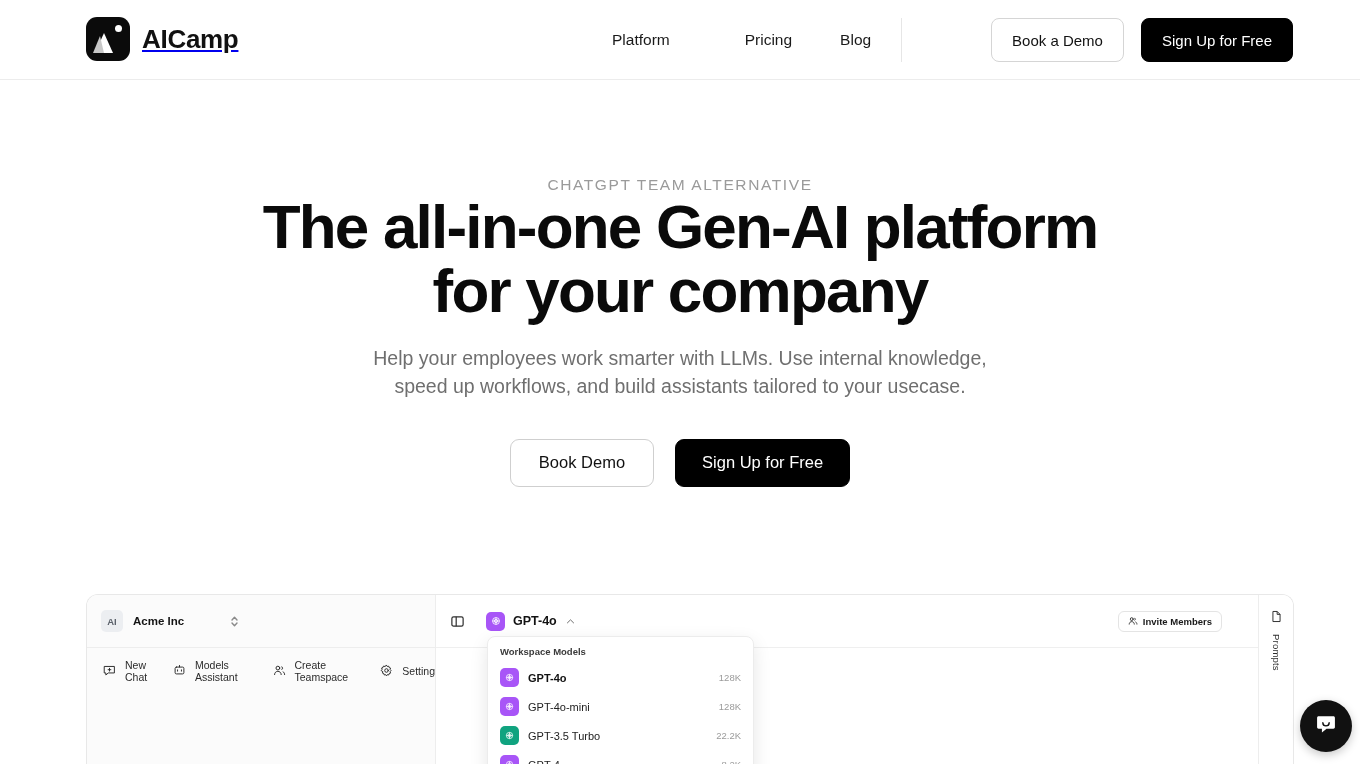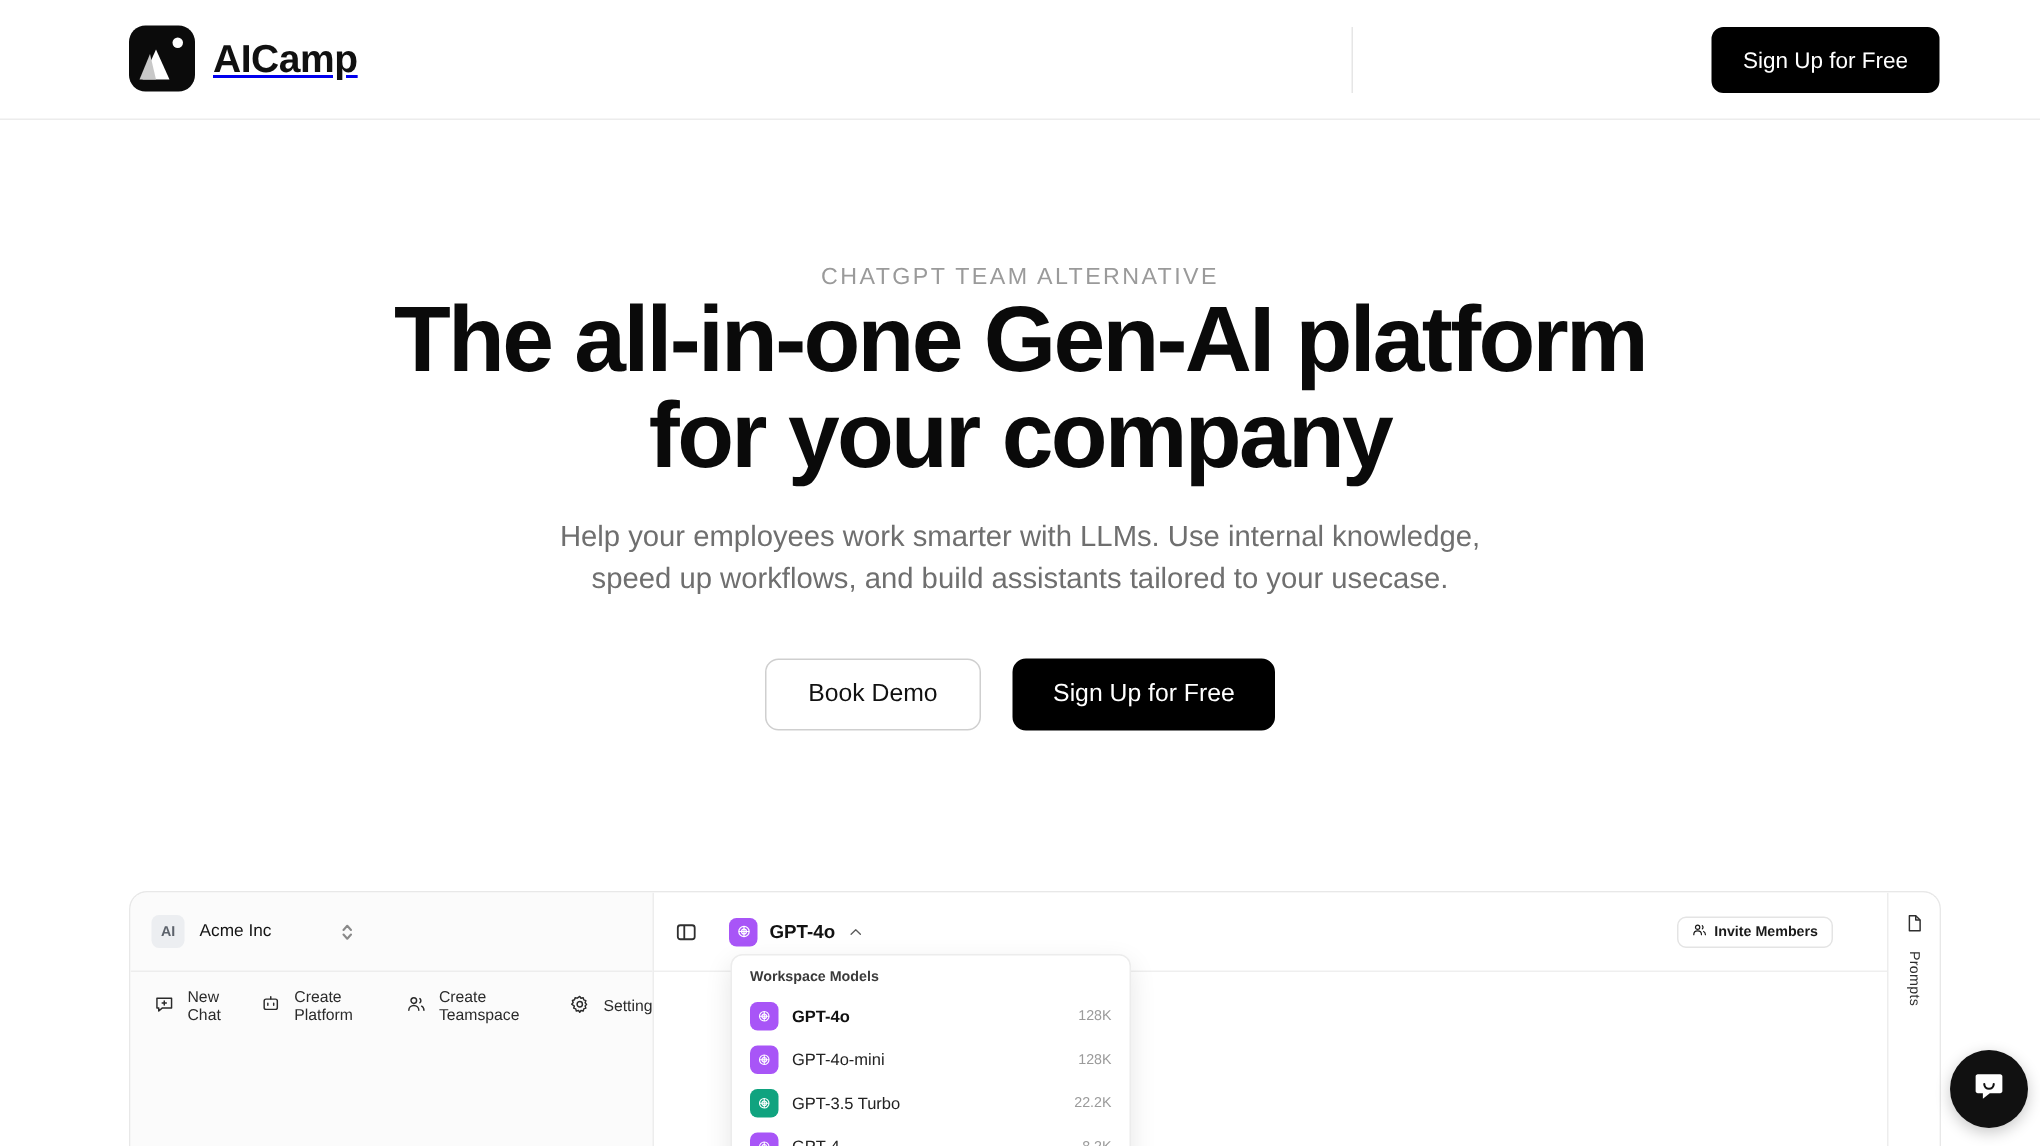--- a/index.html
+++ b/index.html
@@ -209,21 +209,21 @@
     width: 22px; height: 22px;
     border-radius: 5px;
     background: #eceef1;
     color: #5c626b;
     font-size: 9.5px;
     font-weight: 600;
     display: flex; align-items: center; justify-content: center;
   }
   .ws-name {
     font-size: 11.5px;
-    font-weight: 400;
+    font-weight: 700;
     color: #141414;
   }
   .ws-chevrons {
     margin-left: 36px;
     color: #8a8a8a;
     display: flex;
     align-items: center;
   }
   .mock-nav {
     padding: 11px 0 0 16px;
@@ -380,24 +380,32 @@
 
   <a class="brand" href="#">
     <span class="brand-logo">
       <span class="mount-big"></span>
       <span class="mount-small"></span>
       <span class="sun"></span>
     </span>
     <span class="brand-name">AICamp</span>
   </a>
 
+  <nav class="nav-center">
+    <a class="nav-link" href="#">Platform</a>
+    <span class="nav-gap-1"></span>
+    <a class="nav-link" href="#">Pricing</a>
+    <span class="nav-gap-2"></span>
+    <a class="nav-link" href="#">Blog</a>
+  </nav>
 
   <span class="nav-divider"></span>
 
   <div class="header-actions">
+    <button class="btn btn-outline">Book a Demo</button>
     <button class="btn btn-dark">Sign Up for Free</button>
   </div>
 </header>
 
 <section class="hero">
   <div class="eyebrow">CHATGPT TEAM ALTERNATIVE</div>
   <h1 class="headline">
     <span>The all-in-one Gen-AI platform</span><br>
     <span>for your company</span>
   </h1>
@@ -434,21 +442,21 @@
       </div>
 
       <div class="mock-nav-item">
         <span>
           <svg width="13" height="13" viewBox="0 0 16 16" fill="none" stroke="#2b2b2b" stroke-width="1.2" stroke-linecap="round" stroke-linejoin="round">
             <path d="M8 1.8v1.8"></path>
               <rect x="2.6" y="3.8" width="10.8" height="8.4" rx="1.6"></rect>
             <path d="M5.6 7.2v1.6M10.4 7.2v1.6"></path>
           </svg>
         </span>
-        <span>Create Platform</span>
+        <span>Models Assistant</span>
       </div>
 
       <div class="mock-nav-item">
         <span>
           <svg width="13" height="13" viewBox="0 0 16 16" fill="none" stroke="#2b2b2b" stroke-width="1.2" stroke-linecap="round" stroke-linejoin="round">
             <circle cx="6" cy="5" r="2.3"></circle>
               <path d="M1.9 13c0-2.4 1.9-4 4.1-4s4.1 1.6 4.1 4"></path>
             <path d="M11 3.4a2.2 2.2 0 0 1 0 3.4"></path>
               <path d="M12.4 9.6c1.2.6 1.9 1.8 1.9 3.4"></path>
           </svg>

